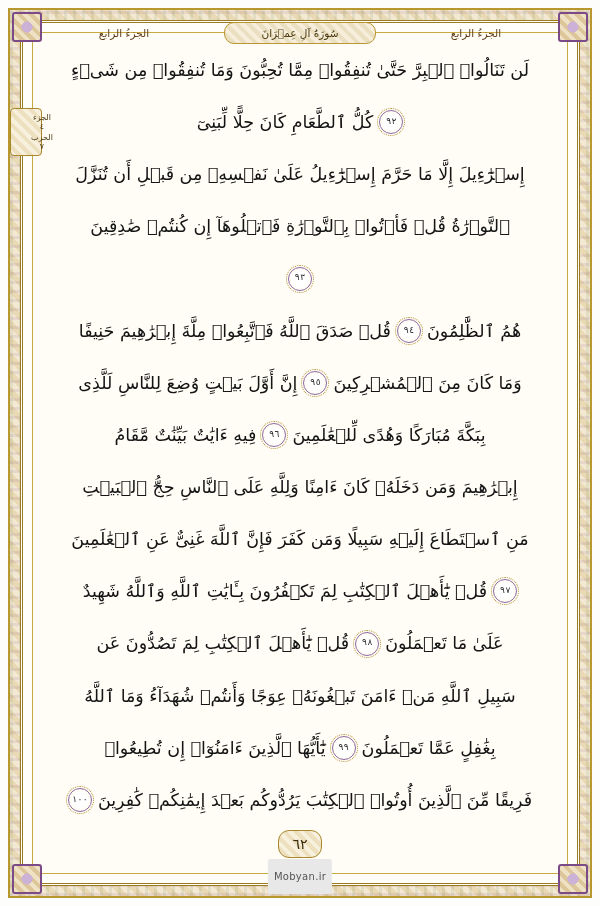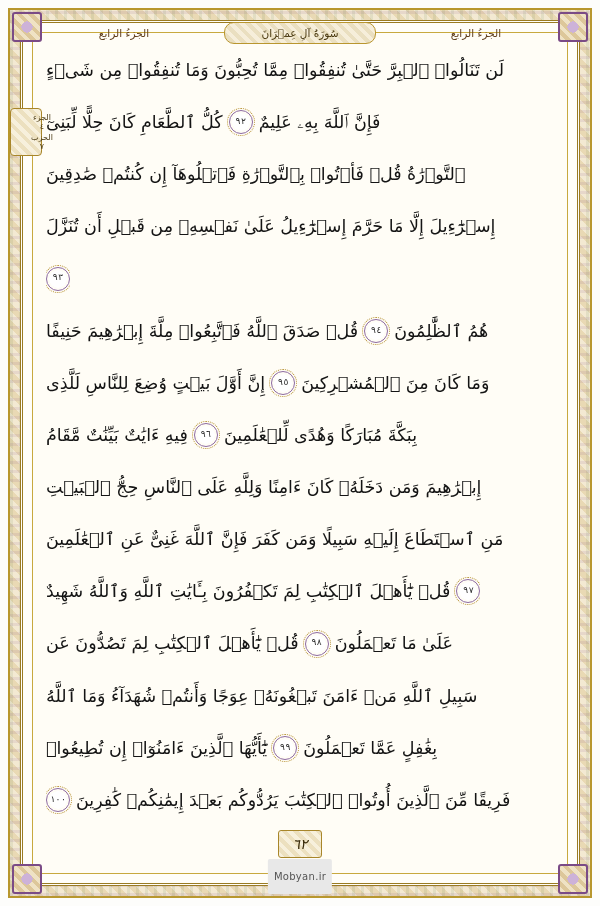--- a/index.html
+++ b/index.html
@@ -139,21 +139,20 @@
   
   .text-area {
     position: absolute;
     left: 46px; right: 46px;
     top: 52px;
     bottom: 88px;
     display: flex;
     flex-direction: column;
     justify-content: space-between;
     direction: rtl;
-    align-items: flex-end;
   }
   .ayah-line {
     font-family: "DejaVu Sans", sans-serif;
     direction: rtl;
     text-align: center;
     font-size: 17.5px;
     line-height: 1.15;
     color: #141414;
     white-space: nowrap;
     display: flex;
@@ -192,28 +191,27 @@
 
   
   .page-number {
     position: absolute;
     left: 50%;
     transform: translateX(-50%);
     bottom: 48px;
     width: 42px;
     height: 26px;
     border: 1px solid #a8862a;
-    border-radius: 3px;
+    border-radius: 11px;
     background: repeating-linear-gradient(45deg,#f7f0dc 0 4px,#ece0bf 4px 8px);
     display: flex;
     align-items: center;
     justify-content: center;
     font-size: 14px;
     color: #3a2c0c;
-    font-style: italic;
   }
   .site-tag {
     position: absolute;
     left: 50%;
     transform: translateX(-50%);
     bottom: 12px;
     font-size: 10px;
     color: #555;
     background: #e8e8e8;
     border-radius: 2px;
@@ -248,29 +246,28 @@
   <div class="juz-badge">
     <span>الجزء ٤</span>
     <span>الحزب ٧</span>
   </div>
 
   <div class="text-area" id="text-area">
       <div class="ayah-line">
         <span class="seg">لَن تَنَالُوا۟ ٱلۡبِرَّ حَتَّىٰ تُنفِقُوا۟ مِمَّا تُحِبُّونَ  وَمَا تُنفِقُوا۟ مِن شَىۡءٍ</span>
       </div>
       <div class="ayah-line">
-        <span class="seg">فَإِنَّ ٱللَّهَ بِهِۦ عَلِيمٌ</span>
         <span class="ayah-num">٩٢</span>
         <span class="seg">كُلُّ ٱلطَّعَامِ كَانَ حِلًّا لِّبَنِىٓ</span>
       </div>
       <div class="ayah-line">
+        <span class="seg">إِسۡرَٰٓءِيلَ إِلَّا مَا حَرَّمَ إِسۡرَٰٓءِيلُ عَلَىٰ نَفۡسِهِۦ مِن قَبۡلِ أَن تُنَزَّلَ</span>
+      </div>
+      <div class="ayah-line">
         <span class="seg">ٱلتَّوۡرَٰةُ قُلۡ فَأۡتُوا۟ بِٱلتَّوۡرَٰةِ فَٱتۡلُوهَآ إِن كُنتُمۡ صَٰدِقِينَ</span>
-      </div>
-      <div class="ayah-line">
-        <span class="seg">إِسۡرَٰٓءِيلَ إِلَّا مَا حَرَّمَ إِسۡرَٰٓءِيلُ عَلَىٰ نَفۡسِهِۦ مِن قَبۡلِ أَن تُنَزَّلَ</span>
       </div>
       <div class="ayah-line">
         <span class="ayah-num">٩٣</span>
       </div>
       <div class="ayah-line">
         <span class="seg">هُمُ ٱلظَّٰلِمُونَ</span>
         <span class="ayah-num">٩٤</span>
         <span class="seg">قُلۡ صَدَقَ ٱللَّهُ فَٱتَّبِعُوا۟ مِلَّةَ إِبۡرَٰهِيمَ حَنِيفًا</span>
       </div>
       <div class="ayah-line">

